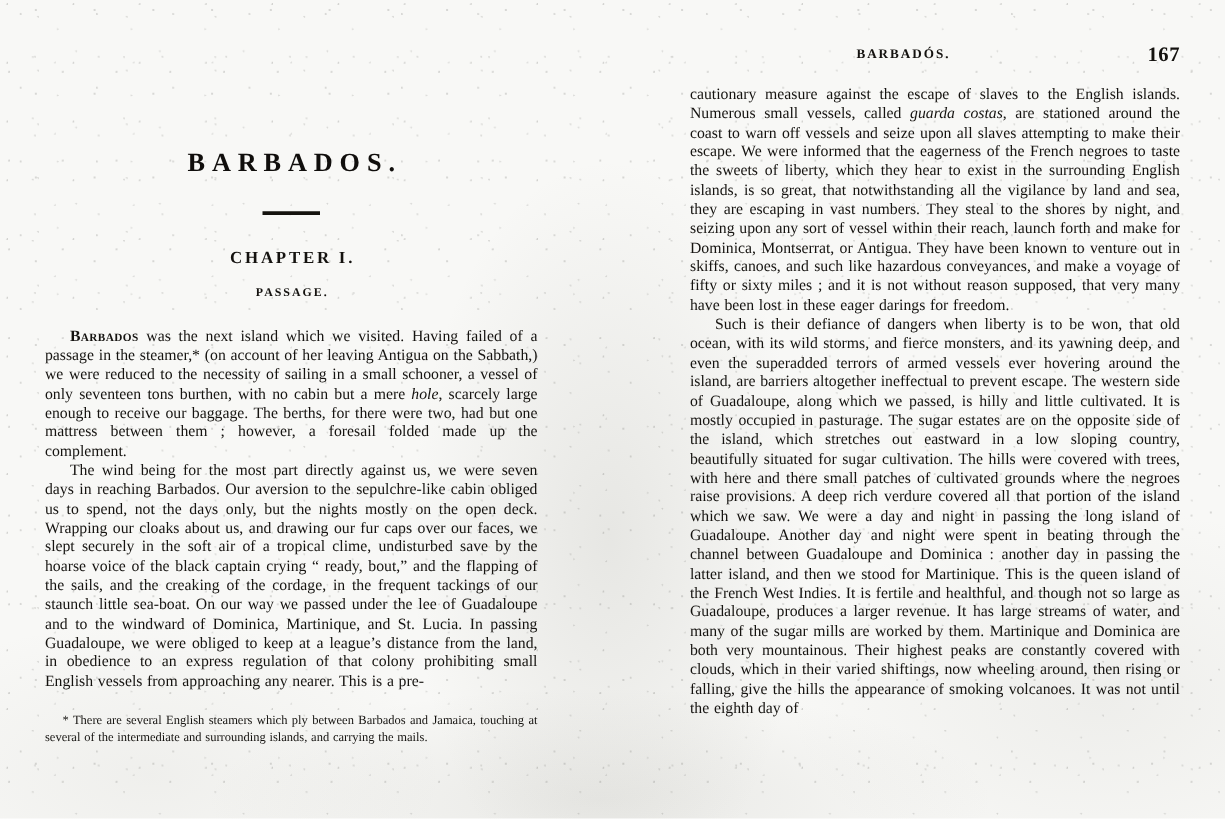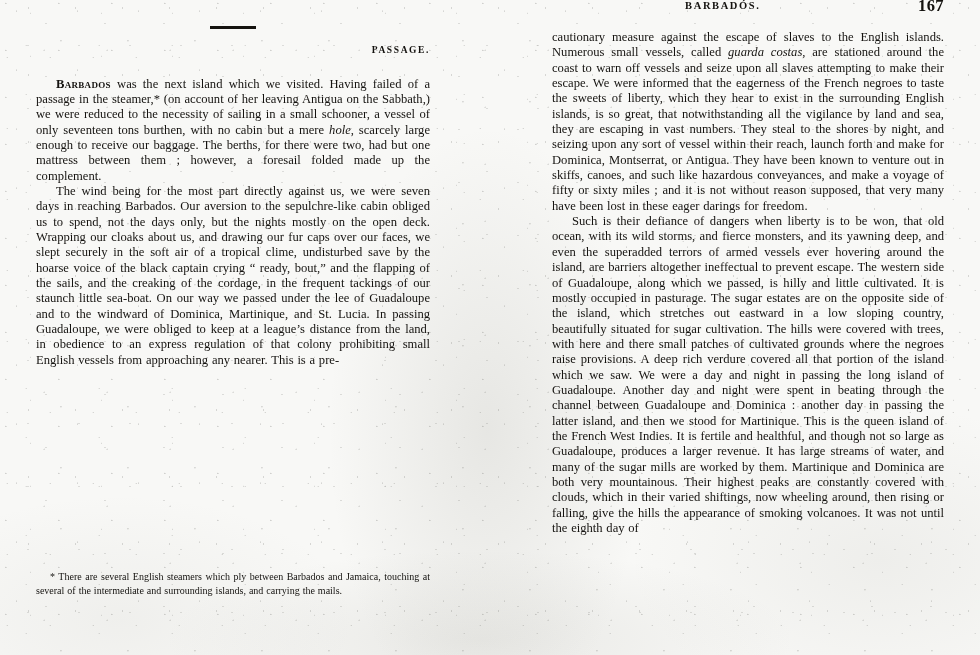--- a/index.html
+++ b/index.html
@@ -79,21 +79,21 @@
   .chapter-label {
     margin: 26px 0 0 0;
     text-align: center;
     font-size: 13.5px;
     font-weight: bold;
     letter-spacing: 2.2px;
     text-indent: 2.2px;
   }
   .section-label {
     margin: 16px 0 0 0;
-    text-align: right;
+    text-align: center;
     font-size: 9.5px;
     font-weight: bold;
     letter-spacing: 1.6px;
     text-indent: 1.6px;
   }
   .body-col {
     font-size: 12.6px;
     line-height: 15.35px;
     text-align: justify;
     text-justify: inter-word;
@@ -129,20 +129,21 @@
   .col-right {
     position: absolute;
     left: 552px;
     top: 0;
     width: 392px;
     z-index: 5;
   }
   .running-head {
     position: relative;
     height: 22px;
+    margin-top: 38px;
     text-decoration: underline;
   }
   .running-head-title {
     position: absolute;
     left: 0;
     right: 0;
     top: 0;
     text-align: center;
     font-size: 10.5px;
     font-weight: bold;
@@ -163,23 +164,25 @@
 </style>
 </head>
 <body>
 
 <div class="page">
 
   <div class="speckle"></div>
 
   <div class="col-left">
 
+    <h1 class="chapter-title">BARBADOS.</h1>
 
     <div class="title-rule"></div>
 
+    <h2 class="chapter-label">CHAPTER I.</h2>
 
     <h3 class="section-label">PASSAGE.</h3>
 
     <div class="body-col">
       <p><span class="smallcaps">Barbados</span><span> was the next island which we visited. Having failed of a passage in the steamer,* (on account of her leaving Antigua on the Sabbath,) we were reduced to the necessity of sailing in a small schooner, a vessel of only seventeen tons burthen, with no cabin but a mere </span><em class="ital">hole</em><span>, scarcely large enough to receive our baggage. The berths, for there were two, had but one mattress between them ; however, a foresail folded made up the complement.</span></p>
 
       <p>The wind being for the most part directly against us, we were seven days in reaching Barbados. Our aversion to the sepulchre-like cabin obliged us to spend, not the days only, but the nights mostly on the open deck. Wrapping our cloaks about us, and drawing our fur caps over our faces, we slept securely in the soft air of a tropical clime, undisturbed save by the hoarse voice of the black captain crying “ ready, bout,” and the flapping of the sails, and the creaking of the cordage, in the frequent tackings of our staunch little sea-boat. On our way we passed under the lee of Guadaloupe and to the windward of Dominica, Martinique, and St. Lucia. In passing Guadaloupe, we were obliged to keep at a league’s distance from the land, in obedience to an express regulation of that colony prohibiting small English vessels from approaching any nearer. This is a pre-</p>
     </div>
   </div>
 

